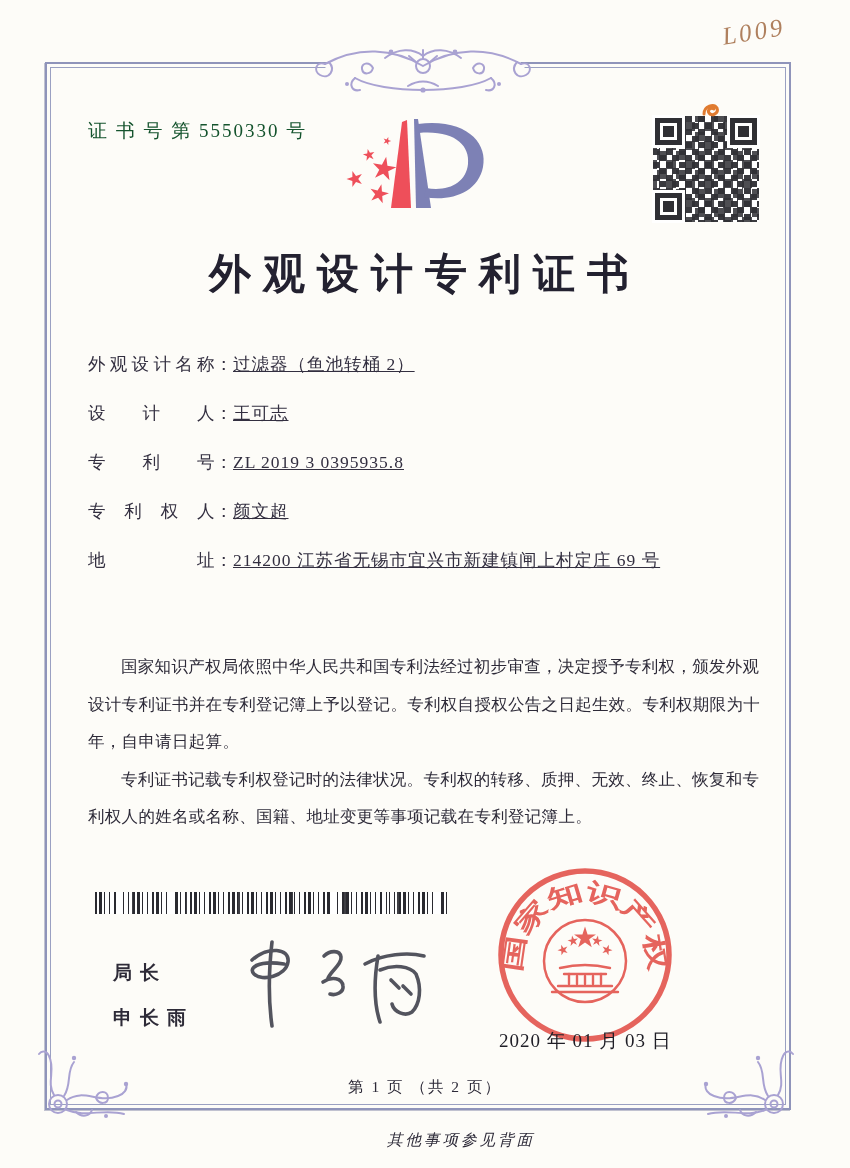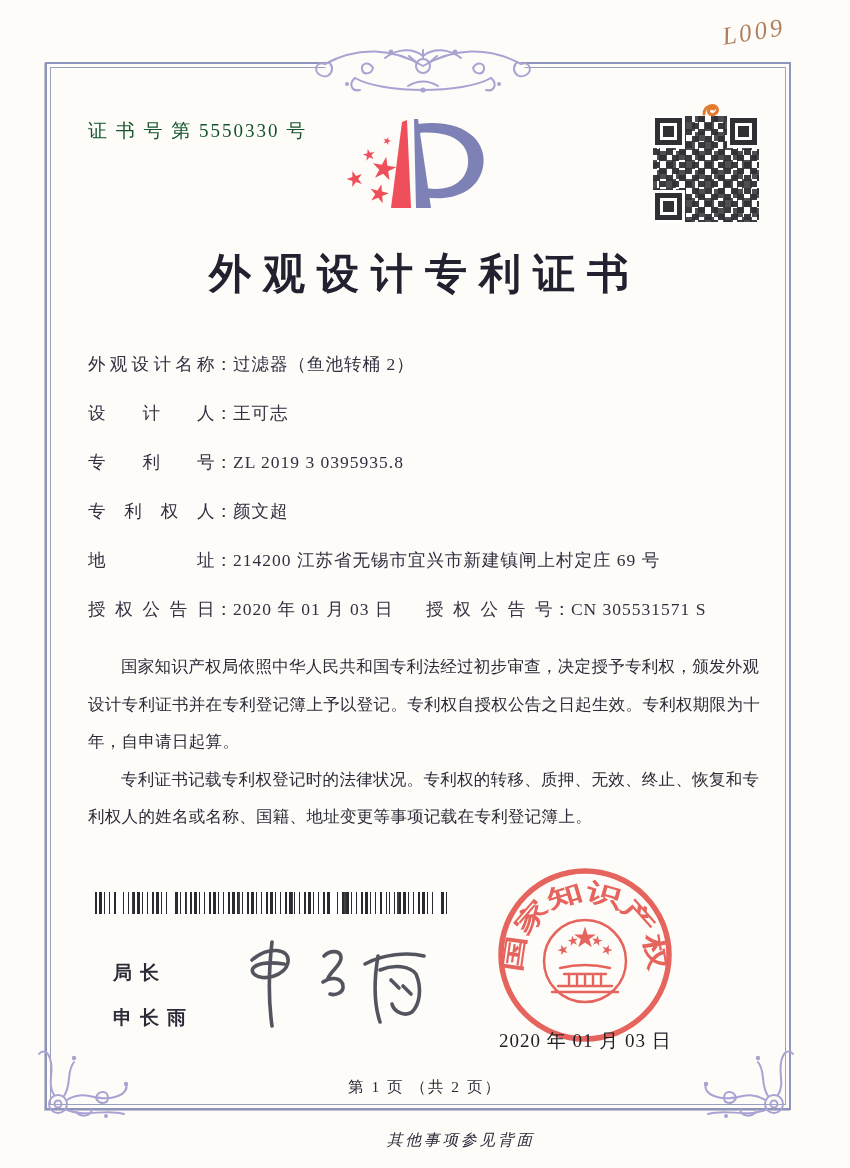--- a/index.html
+++ b/index.html
@@ -62,21 +62,21 @@
 
   
   .fields{position:absolute;left:88px;top:352px;width:680px;font-size:17.5px;color:#332f40;}
   .frow{height:24px;margin-bottom:25px;white-space:nowrap;letter-spacing:.5px;}
   .flabel{
     display:inline-block;width:127px;
     text-align:justify;text-align-last:justify;
     vertical-align:top;
   }
   .fcolon{display:inline-block;width:18px;}
-  .fvalue{letter-spacing:1px;}
+  .fvalue{letter-spacing:1px;text-decoration:underline;}
   .grant-first{display:inline-block;width:333px;}
 
   .paras{
     position:absolute;left:88px;top:648px;width:676px;
     font-size:16.5px;line-height:37.5px;color:#2d2a38;letter-spacing:.3px;
   }
   .paras p{margin:0;text-indent:2em;}
 
   .barcode{
     position:absolute;left:95px;top:892px;width:352px;height:22px;
@@ -216,28 +216,20 @@
       <span class="flabel">设计人</span><span class="fcolon">：</span><span class="fvalue">王可志</span>
     </div>
     <div class="frow">
       <span class="flabel">专利号</span><span class="fcolon">：</span><span class="fvalue">ZL 2019 3 0395935.8</span>
     </div>
     <div class="frow">
       <span class="flabel">专利权人</span><span class="fcolon">：</span><span class="fvalue">颜文超</span>
     </div>
     <div class="frow">
       <span class="flabel">地址</span><span class="fcolon">：</span><span class="fvalue">214200 江苏省无锡市宜兴市新建镇闸上村定庄 69 号</span>
-    </div>
-    <div class="frow">
-      <span class="grant-first">
-        <span class="flabel">授权公告日</span><span class="fcolon">：</span><span class="fvalue">2020 年 01 月 03 日</span>
-      </span>
-      <span>
-        <span class="flabel">授权公告号</span><span class="fcolon">：</span><span class="fvalue">CN 305531571 S</span>
-      </span>
     </div>
   </div>
 
   <div class="paras">
     <p>国家知识产权局依照中华人民共和国专利法经过初步审查，决定授予专利权，颁发外观设计专利证书并在专利登记簿上予以登记。专利权自授权公告之日起生效。专利权期限为十年，自申请日起算。</p>
     <p>专利证书记载专利权登记时的法律状况。专利权的转移、质押、无效、终止、恢复和专利权人的姓名或名称、国籍、地址变更等事项记载在专利登记簿上。</p>
   </div>
 
   <div class="barcode"></div>
 

